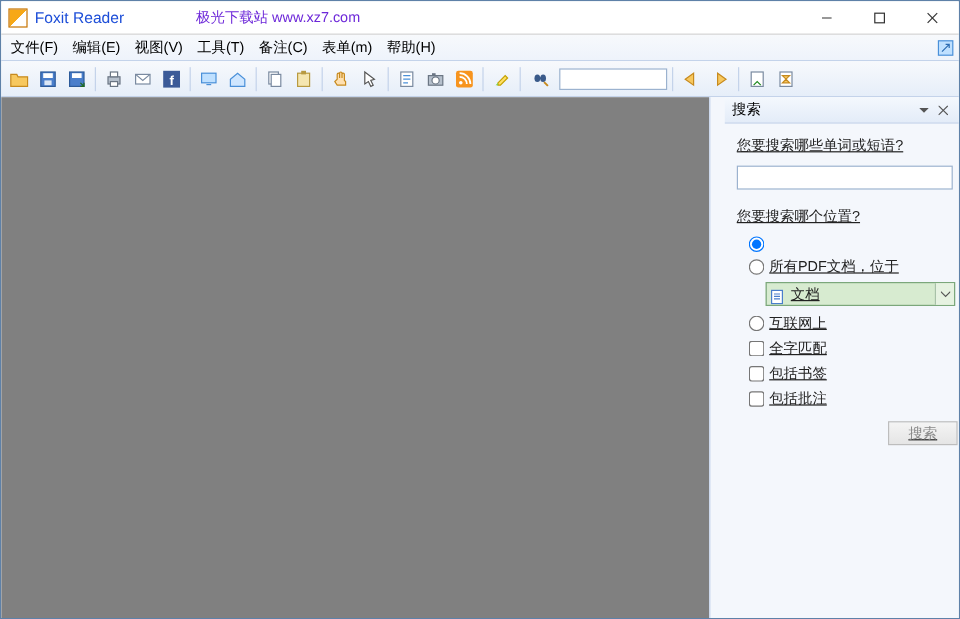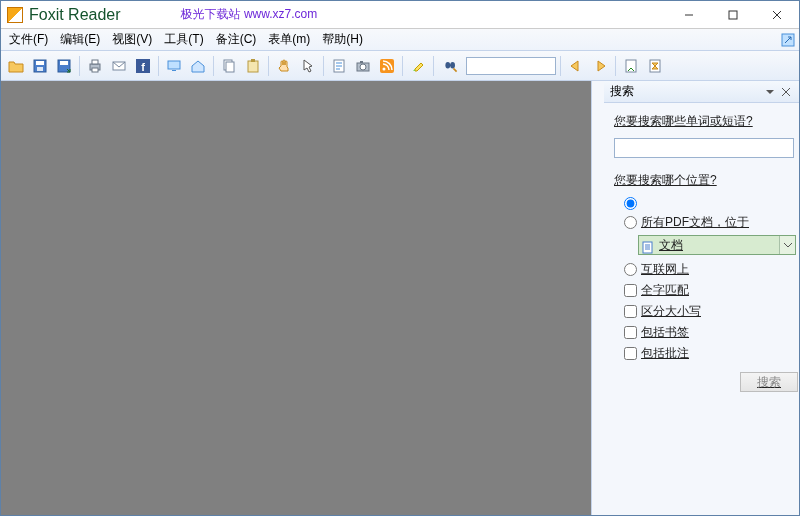--- a/index.html
+++ b/index.html
@@ -1,19 +1,19 @@
 <!DOCTYPE html>
 <html><head>
 <meta charset="utf-8">
 <style>
 * { box-sizing: border-box; margin: 0; padding: 0; }
 body { font-family: "Microsoft YaHei", "SimSun", Arial, sans-serif; font-size: 12px; background: #fff; width: 800px; height: 516px; overflow: hidden; border: 1px solid #5e81a8; }
 .titlebar { height: 28px; display: flex; align-items: center; background: #fff; border-bottom: 1px solid #ccc; }
 .titlebar .app-icon { width: 16px; height: 16px; margin: 0 6px; background: linear-gradient(135deg, #f7a817 50%, #fff 50%); border: 1px solid #c77400; }
-.titlebar .title { font-size: 16px; color: #14532d; }
+.titlebar .title { font-size: 13px; color: #1d4ed8; }
 .titlebar .subtitle { margin-left: 60px; color: #6d28d9; }
 .titlebar .spacer { flex: 1; }
 .winbtn { width: 44px; height: 24px; display: flex; align-items: center; justify-content: center; color: #333; }
 .menubar { height: 22px; display: flex; align-items: center; background: linear-gradient(#f7f9fc, #eef3fb); border-bottom: 1px solid #c4d3ea; padding: 0 2px; justify-content: flex-end; }
 .menubar .menu-item { padding: 2px 6px; cursor: default; }
 .menubar .endbtn { margin-left: auto; width: 18px; height: 18px; display: flex; align-items: center; justify-content: center; }
 .toolbar { height: 30px; display: flex; align-items: center; background: linear-gradient(#f7f9fc, #e6eef9); border-bottom: 1px solid #c4d3ea; padding: 2px 4px; gap: 2px; }
 .tbtn { width: 22px; height: 22px; display: flex; align-items: center; justify-content: center; border: 1px solid transparent; border-radius: 2px; }
 .tbtn svg { width: 16px; height: 16px; }
 .sep { width: 1px; height: 20px; background: #c4d3ea; margin: 0 2px; }
@@ -265,24 +265,20 @@
       <label class="opt">
         <input type="radio" name="loc" style="">
         <span>互联网上</span>
       </label>
       <label class="opt">
         <input type="checkbox" style="">
         <span>全字匹配</span>
       </label>
       <label class="opt">
         <input type="checkbox" style="">
-        <span>区分大小写</span>
-      </label>
-      <label class="opt">
-        <input type="checkbox" style="">
         <span>包括书签</span>
       </label>
       <label class="opt">
         <input type="checkbox" style="">
         <span>包括批注</span>
       </label>
       <div class="searchbtn">
           <span>搜索</span>
         </div>
     </div>

